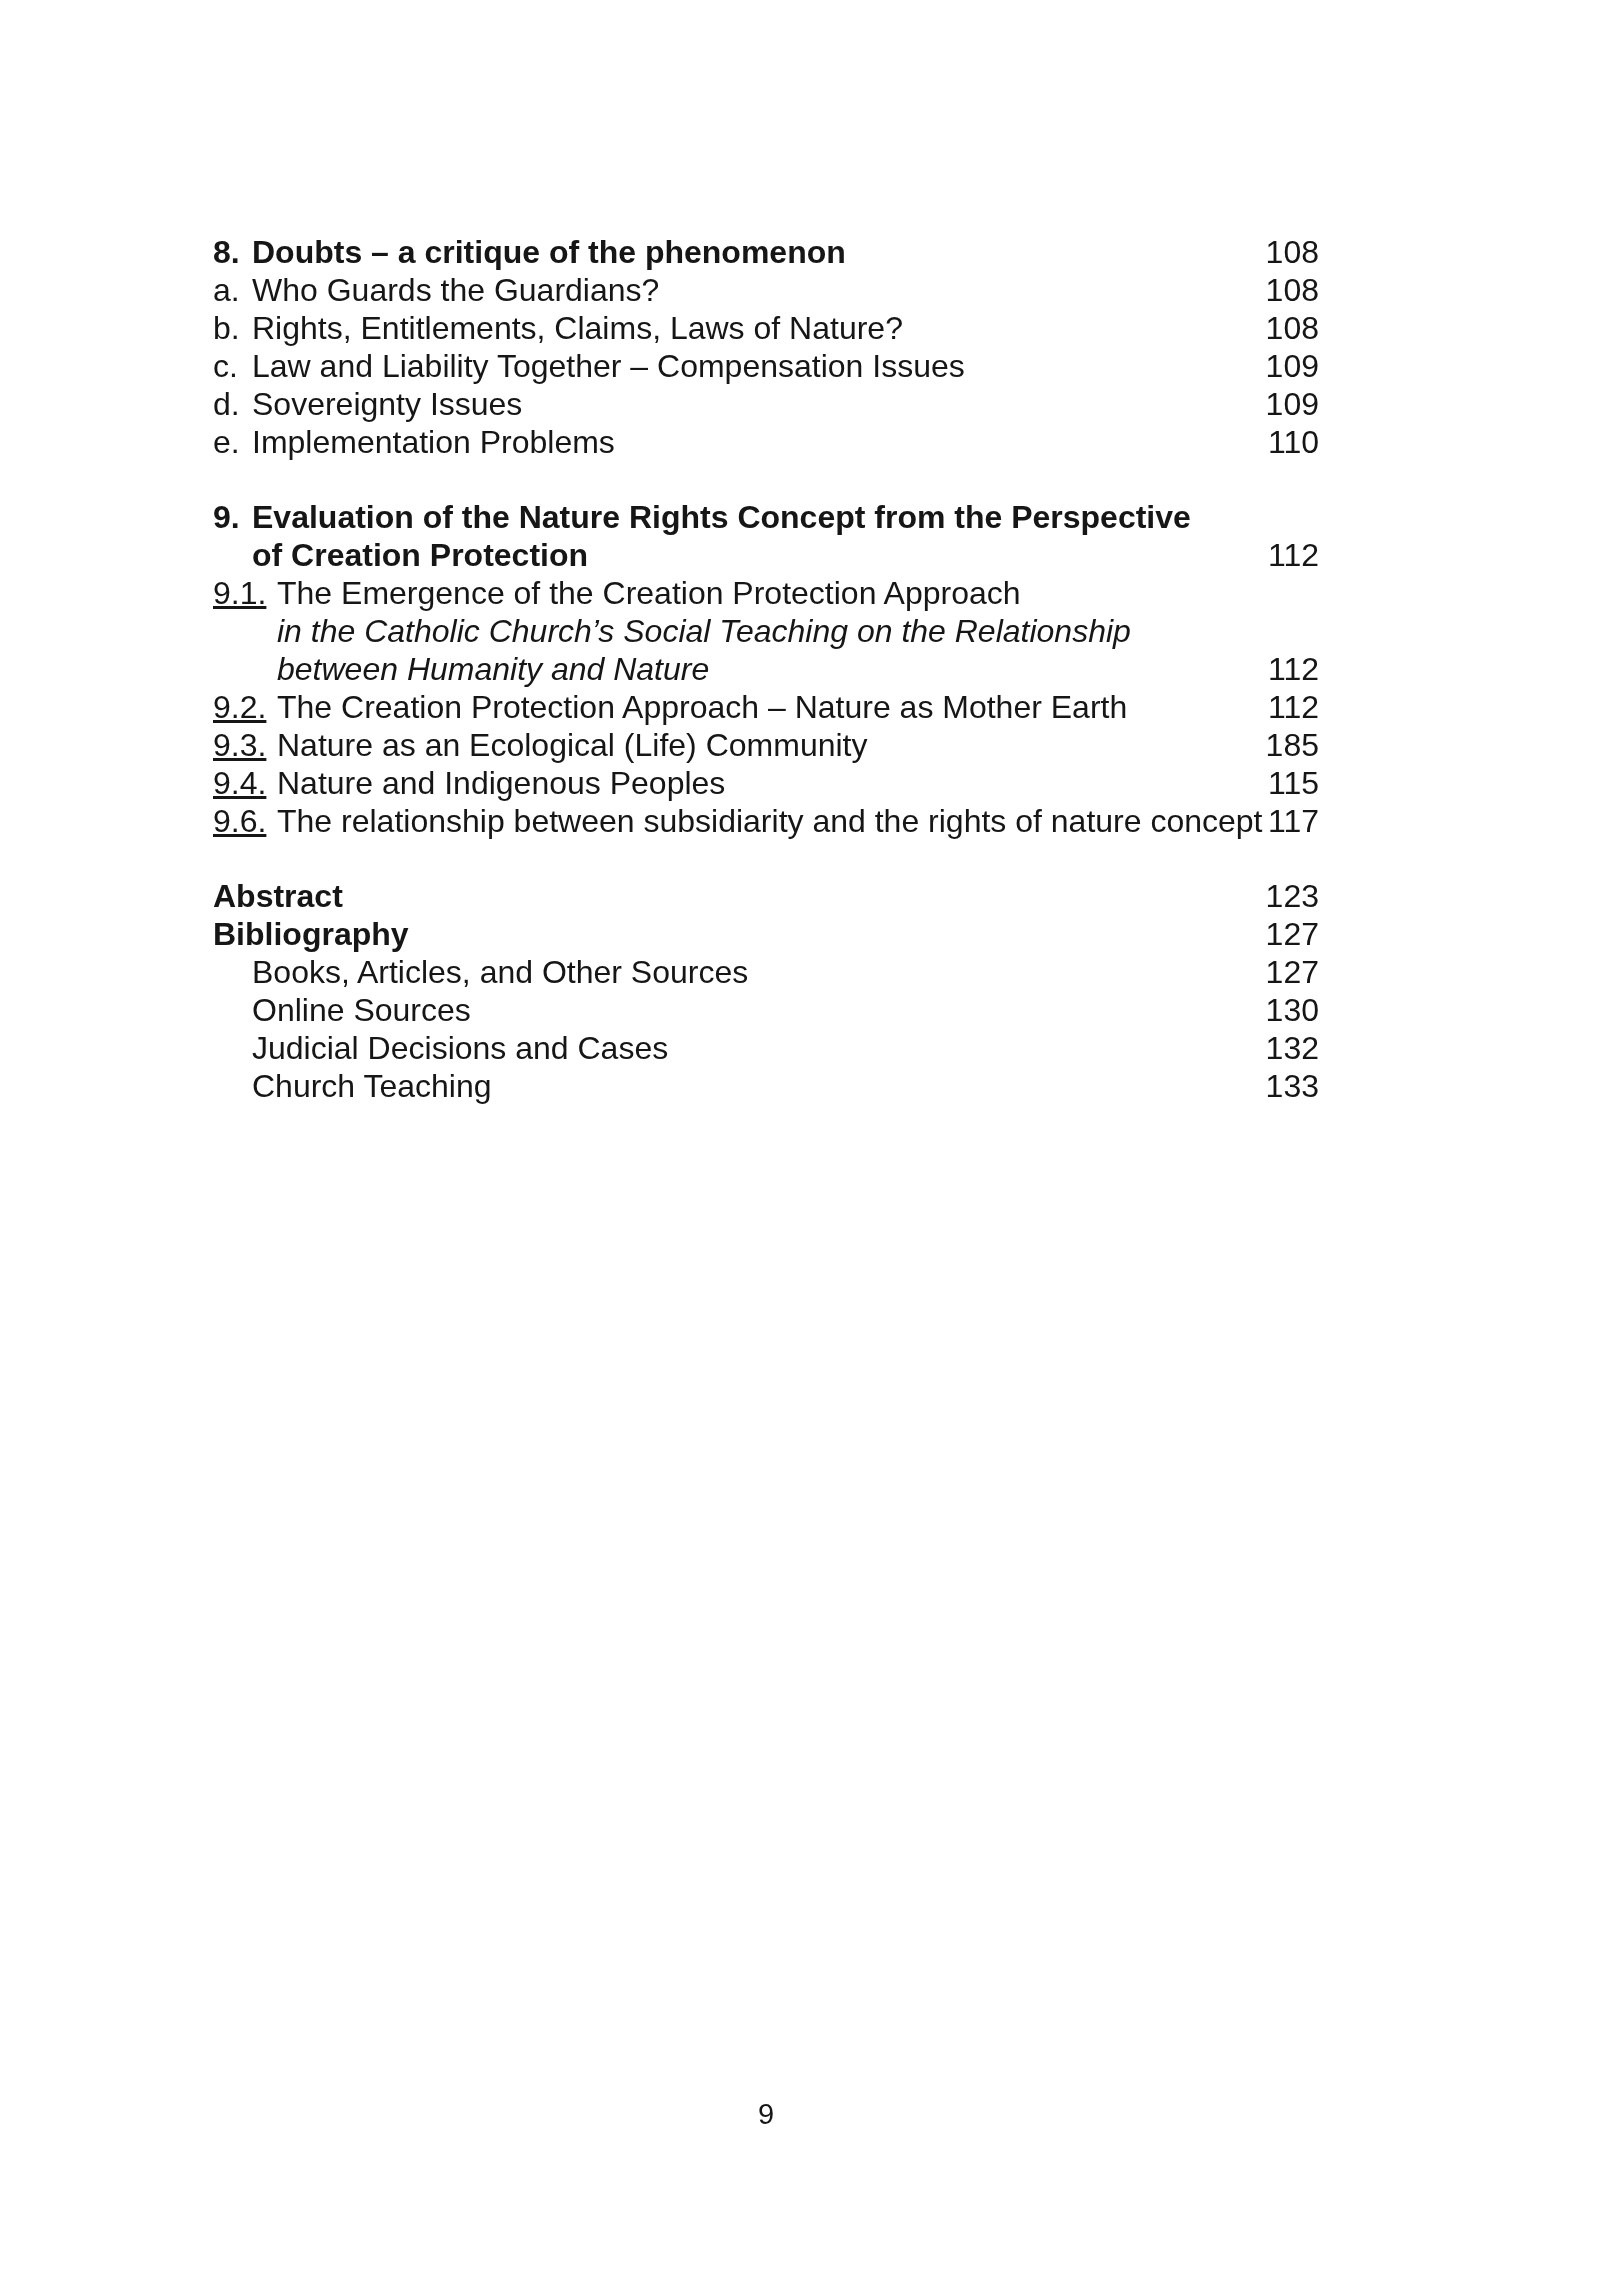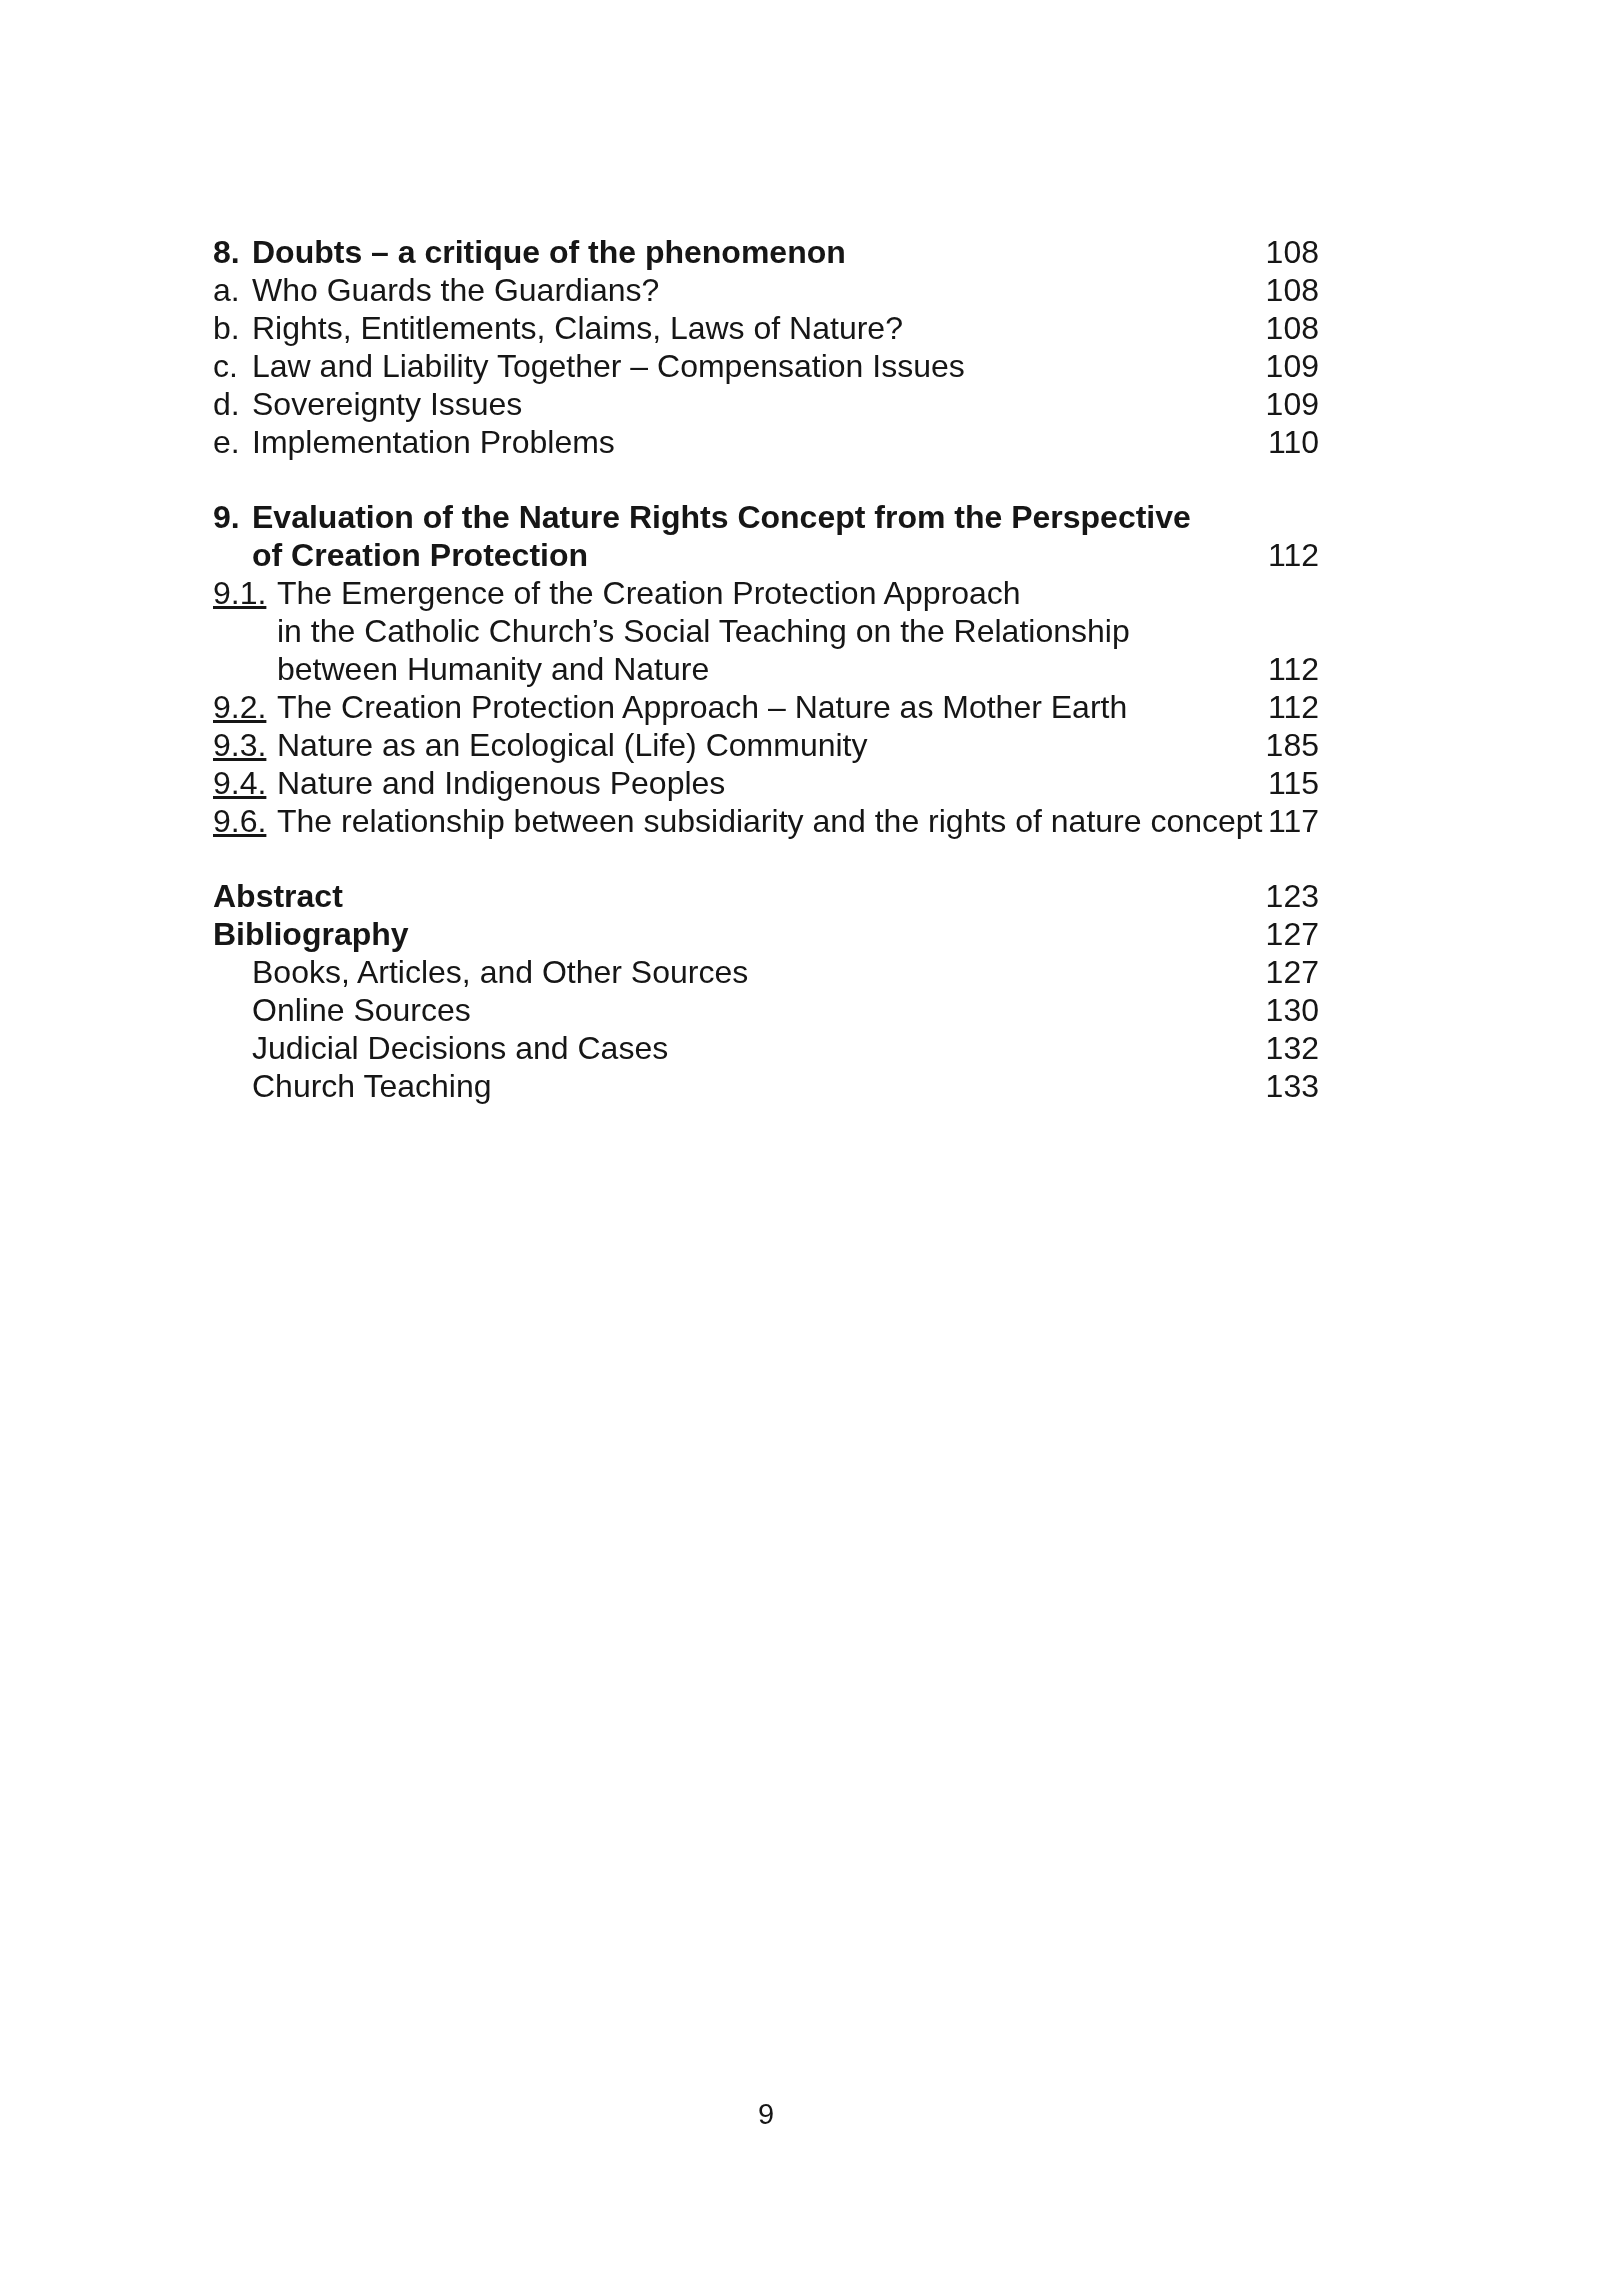--- a/index.html
+++ b/index.html
@@ -17,21 +17,21 @@
     top:233px;
     width:1106px;
     font-size:32px;
     line-height:38px;
   }
   .row { display:flex; align-items:baseline; }
   .row.sp { margin-top:37px; }          
   .entry { flex:1 1 auto; min-width:0; white-space:nowrap; }
   .entry.b { font-weight:700; }
   .entry.ind1 { padding-left:39px; }    
-  .entry.ind2 { padding-left:64px; }    
+  .entry.ind2 { padding-left:64px;font-style:italic; }    
   .num { display:inline-block; }
   .num.w1 { width:39px; }               
   .num.w2 { width:53px; }               
   .num.w3 { width:64px;text-decoration:underline; }               
   .pagenum {
     flex:0 0 auto;
     width:76px;
     text-align:right;
     white-space:nowrap;
   }

